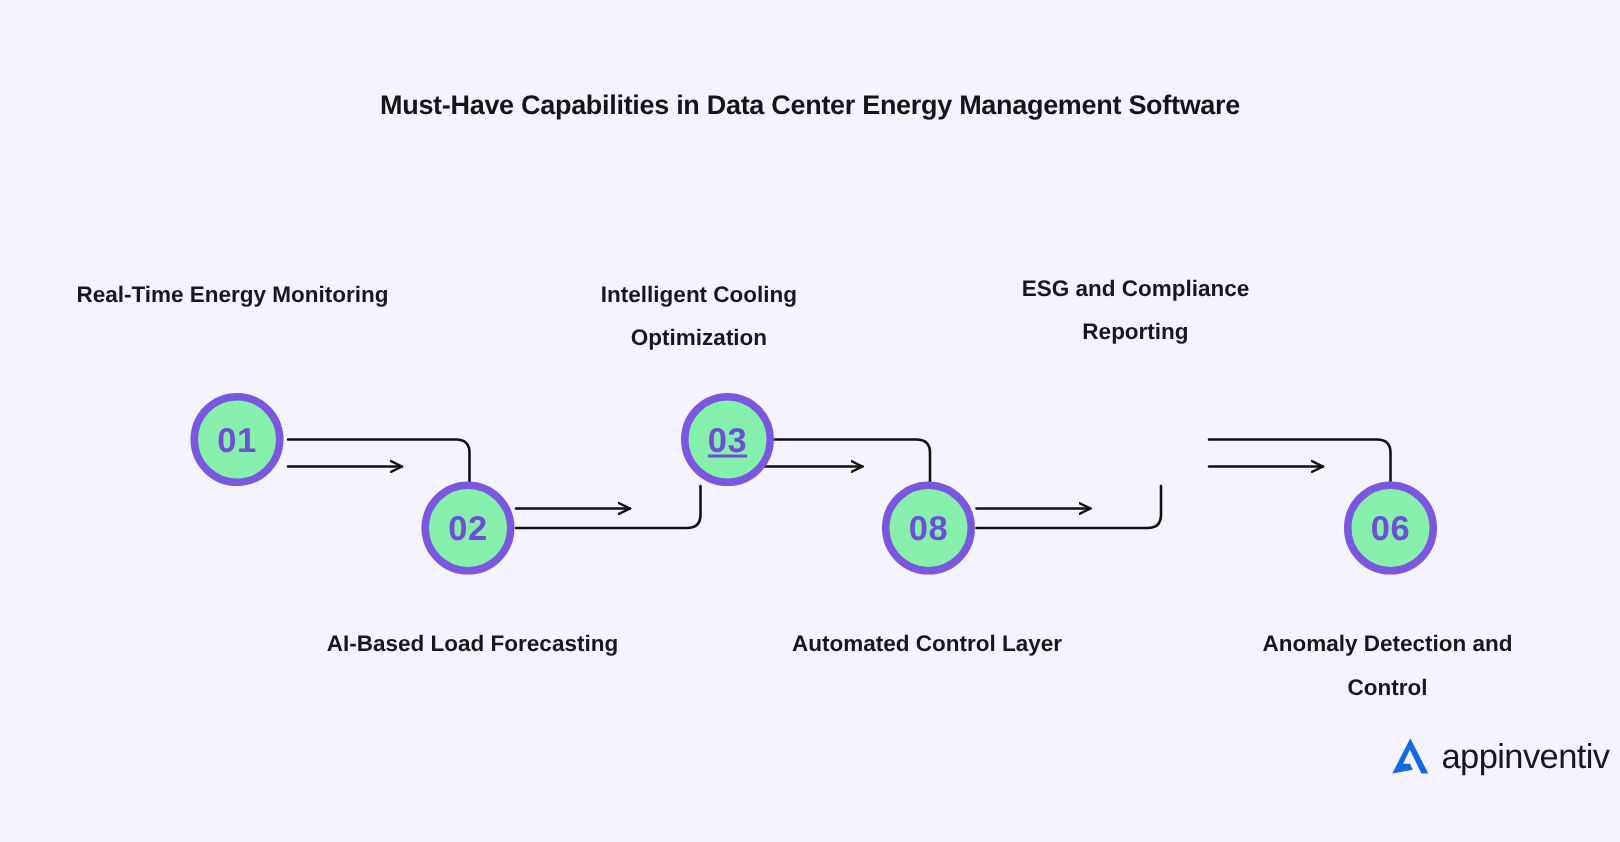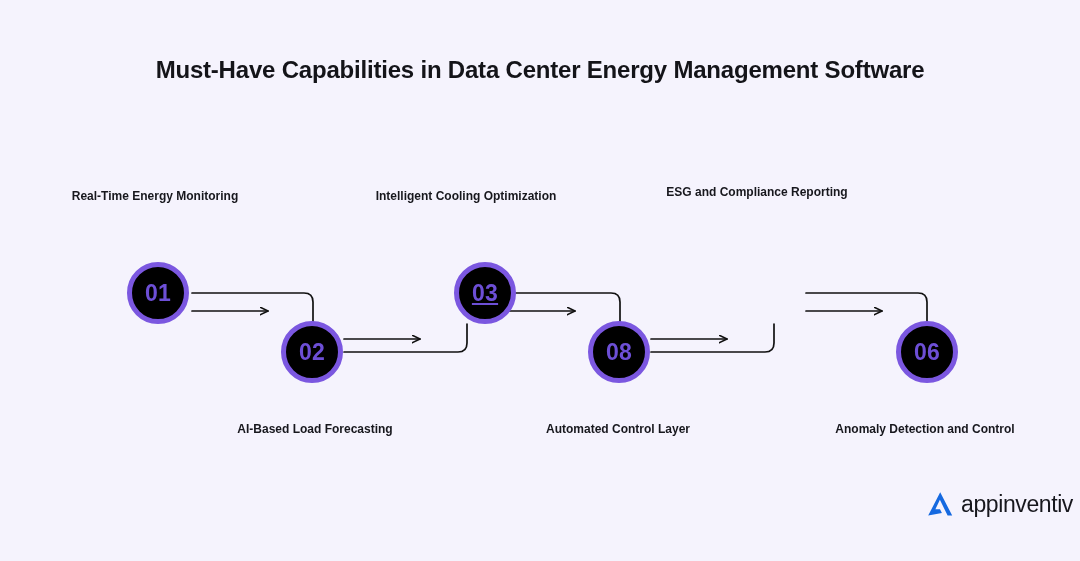--- a/index.html
+++ b/index.html
@@ -18,53 +18,53 @@
     position: relative;
     width: 1080px;
     height: 561px;
   }
   .title {
     position: absolute;
     left: 140px;
     top: 48px;
     width: 800px;
     text-align: center;
-    font-size: 24px;
+    font-size: 18px;
     font-weight: bold;
     line-height: 44px;
     color: #141419;
     letter-spacing: -0.2px;
   }
   .flow-svg {
     position: absolute;
     left: 0;
     top: 0;
     width: 1080px;
     height: 561px;
   }
   .node {
     position: absolute;
     width: 62px;
     height: 62px;
     border-radius: 50%;
     border: 5px solid #7b57e0;
-    background: #000000;
+    background: #86efac;
     box-sizing: border-box;
     display: flex;
     align-items: center;
     justify-content: center;
     font-size: 23px;
     font-weight: bold;
     color: #6d4fd6;
     letter-spacing: 0.3px;
   }
   .label {
     position: absolute;
     text-align: center;
-    font-size: 12px;
+    font-size: 15px;
     font-weight: bold;
     line-height: 29px;
     color: #17171d;
     width: 220px;
   }
   .logo {
     position: absolute;
     left: 925px;
     top: 489px;
     display: flex;

